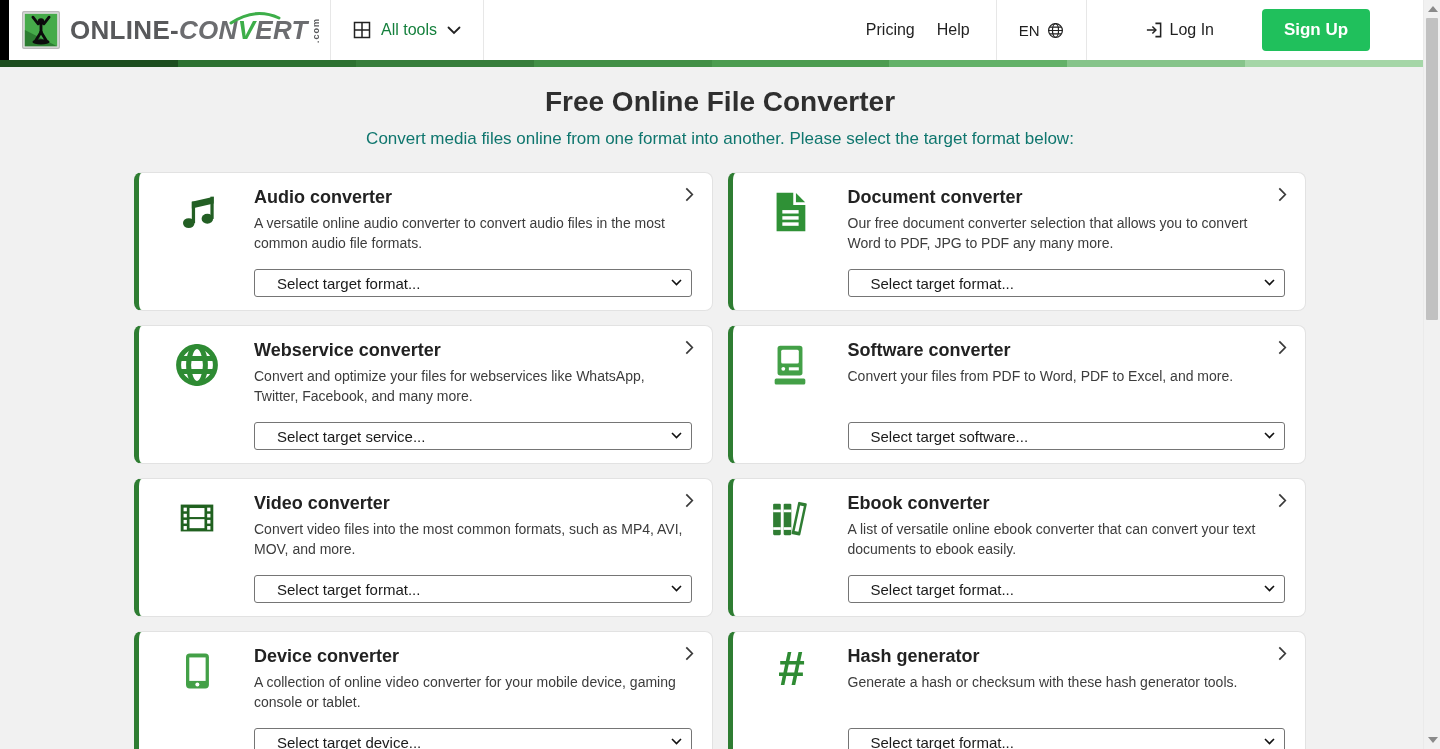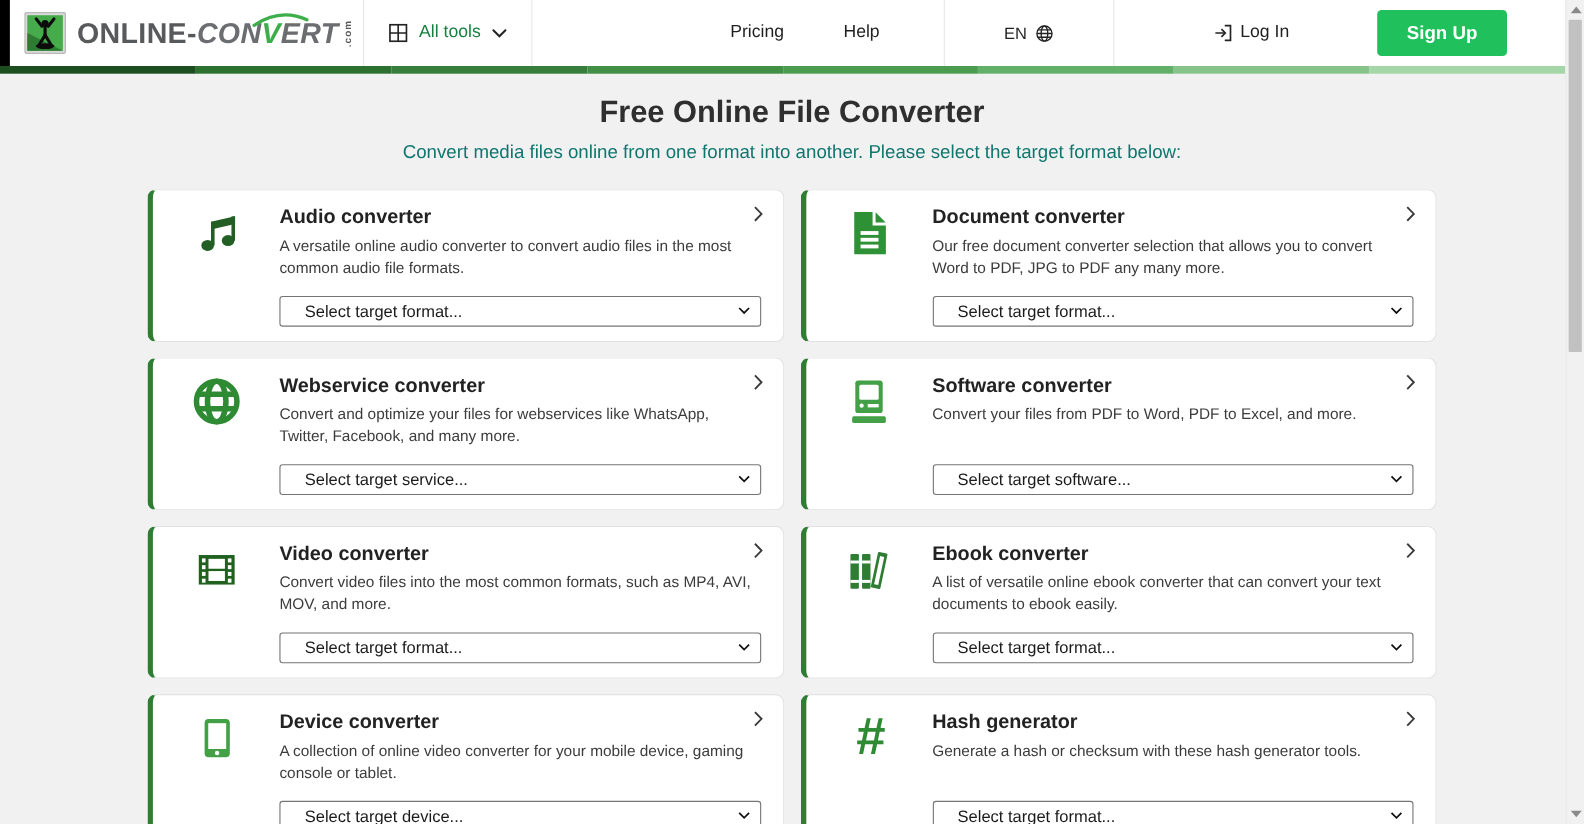--- a/index.html
+++ b/index.html
@@ -13,27 +13,27 @@
   .logo { display:flex; align-items:center; gap:10px; padding-left:13px; width:321px; flex:0 0 auto; cursor:pointer; }
   .logo-badge { width:38px; height:38px; flex:0 0 auto; }
   .logo-text { font-size:26px; font-weight:700; color:#58595b; letter-spacing:.3px; white-space:nowrap; display:flex; align-items:center; position:relative; }
   .lt-ital { font-style:italic; color:#6c6d70; }
   .lt-v { font-style:italic; color:#3dae49; }
   .lt-tld { font-size:9px; font-weight:700; letter-spacing:1px; color:#58595b; writing-mode:vertical-rl; transform:rotate(180deg); margin-left:3px; height:26px; display:inline-flex; align-items:center; }
   .logo-swoosh { position:absolute; top:-4px; right:40px; width:52px; height:14px; }
 
   .all-tools { width:152px; height:60px; display:flex; align-items:center; justify-content:center; gap:10px; font-size:16px; color:#15803d; cursor:pointer; flex:0 0 auto; }
 
-  .hdr-right { display:flex; align-items:center; margin-left:auto; height:60px;gap:32px; }
+  .hdr-right { display:flex; align-items:center; margin-left:auto; height:60px; }
   .hdr-link { font-size:16px; color:#1f1f1f; cursor:pointer; }
   .hdr-link.pricing { margin-right:22px; }
   .hdr-link.help { margin-right:26px; }
   .lang-group { display:flex; align-items:center; gap:7px; padding:0 22px; height:60px; font-size:15px; color:#1f1f1f; cursor:pointer; }
   .login-group { display:flex; align-items:center; gap:7px; margin:0 48px 0 58px; font-size:16px; color:#1f1f1f; cursor:pointer; white-space:nowrap; }
-  .signup-btn { background:#20c05c; color:#fff; font-family:"Liberation Sans",sans-serif; font-size:17px; font-weight:700; border:none; border-radius:4px; width:118px; height:42px; margin-right:53px; cursor:pointer; }
+  .signup-btn { background:#20c05c; color:#fff; font-family:"Liberation Sans",sans-serif; font-size:17px; font-weight:700; border:none; border-radius:4px; width:108px; height:42px; margin-right:53px; cursor:pointer; }
 
   
   .brand-bar { width:1423px; height:7px; display:flex; }
   .bar-seg { flex:1 1 0; height:7px; }
 
   
   .hero { text-align:center; }
   .hero h1 { font-size:28px; line-height:32px; font-weight:700; color:#2f2f2f; margin:19px 0 10px; }
   .hero p { font-size:17px; line-height:22px; color:#0f766e; }
 

